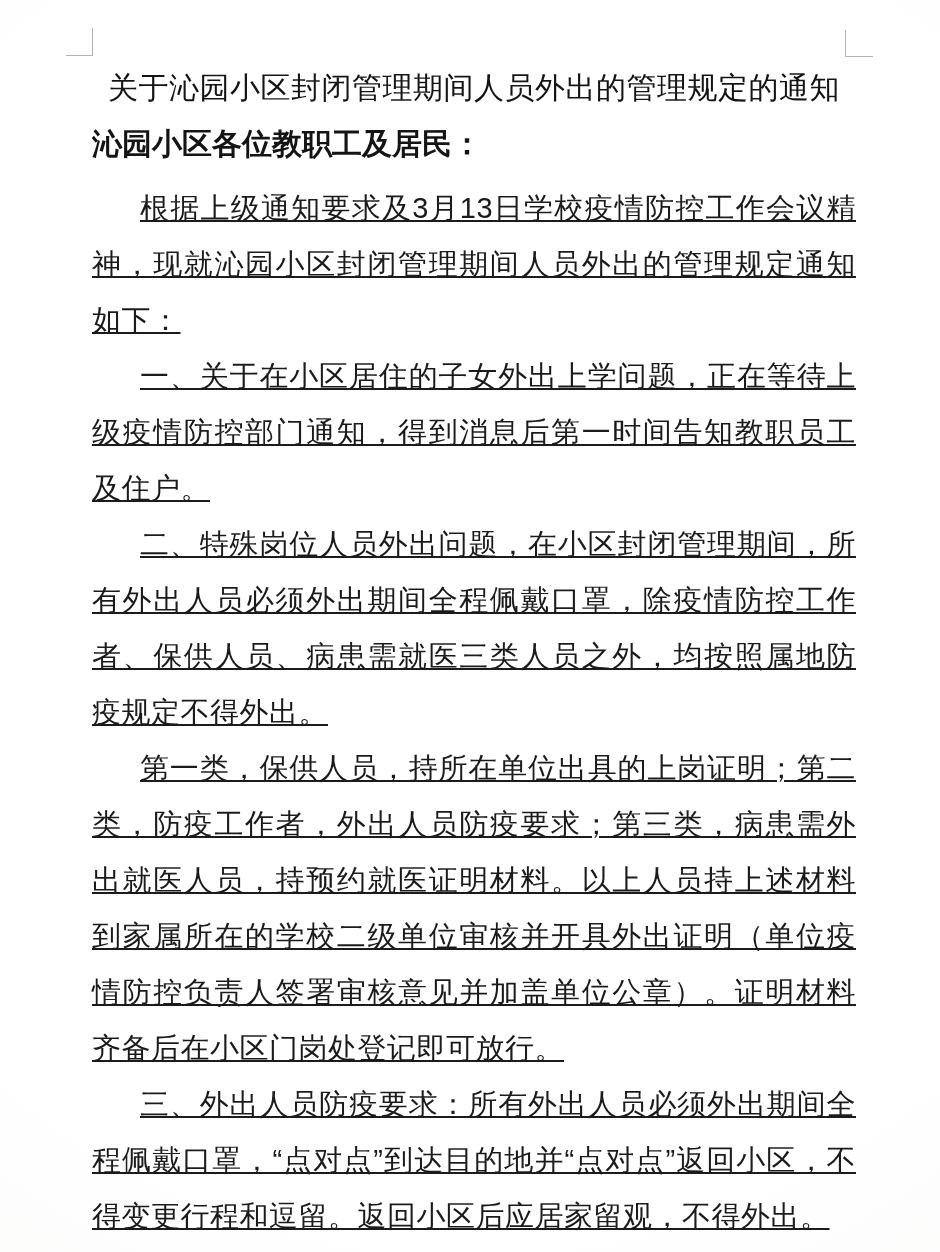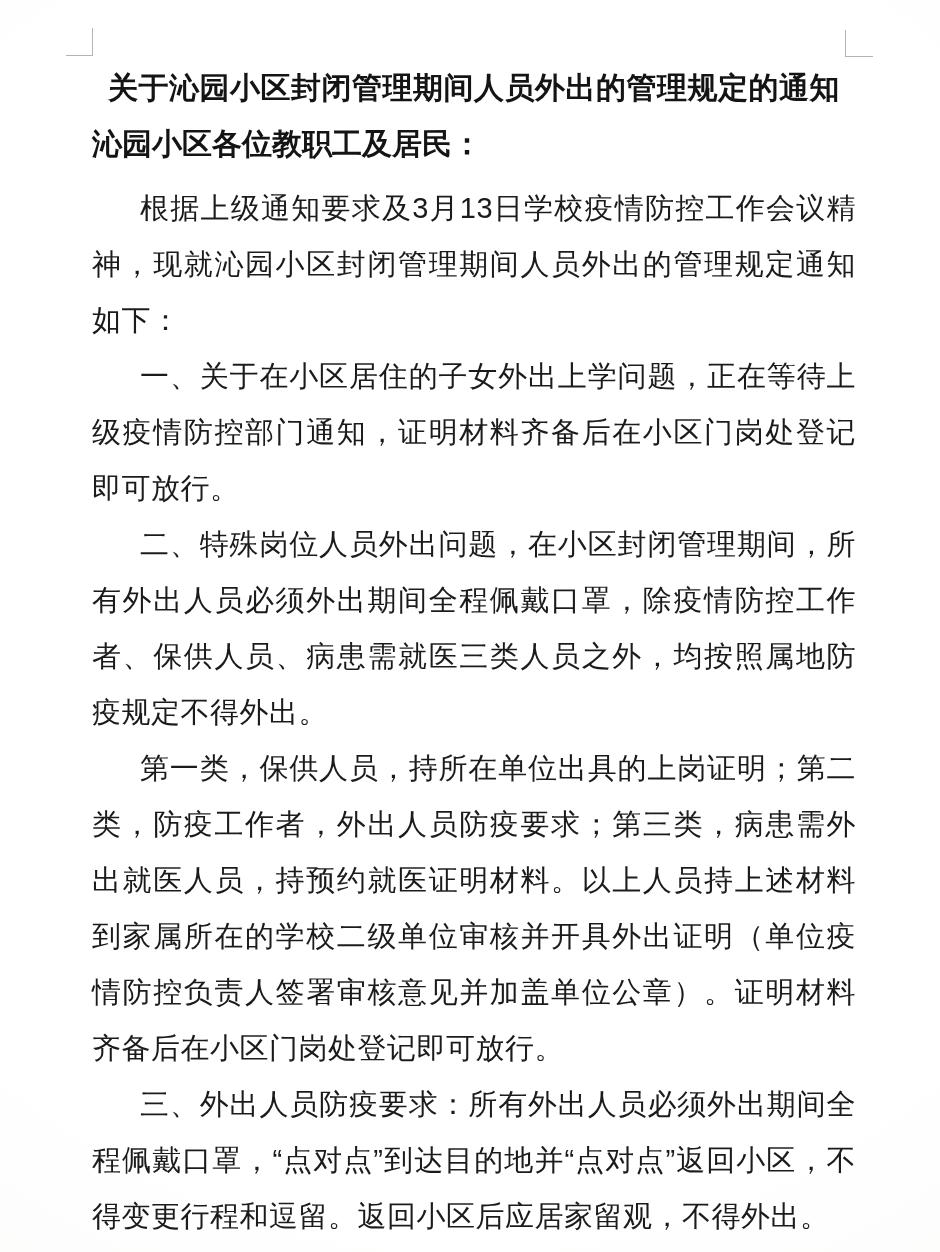--- a/index.html
+++ b/index.html
@@ -39,34 +39,35 @@
   }
   .content {
     position: absolute;
     left: 92px;
     top: 60px;
     width: 764px;
   }
   .title {
     margin: 0;
     font-size: 30px;
-    font-weight: 700;
+    font-weight: 400;
     line-height: 56px;
     text-align: center;
     letter-spacing: 0.5px;
     color: #141414;
   }
   .salutation {
     font-size: 30px;
     font-weight: 700;
     line-height: 56px;
     color: #141414;
   }
   .body-block {
     margin-top: 8px;
+    text-decoration: underline;
   }
   .body-block p {
     margin: 0;
     font-size: 29px;
     line-height: 56px;
     text-indent: 48px;
     text-align: justify;
     letter-spacing: 0.5px;
   }
 </style>
@@ -79,20 +80,20 @@
   <div class="corner-mark right"></div>
 
   <div class="content">
 
     <h1 class="title">关于沁园小区封闭管理期间人员外出的管理规定的通知</h1>
 
     <div class="salutation">沁园小区各位教职工及居民：</div>
 
     <div class="body-block">
       <p>根据上级通知要求及3月13日学校疫情防控工作会议精神，现就沁园小区封闭管理期间人员外出的管理规定通知如下：</p>
-      <p>一、关于在小区居住的子女外出上学问题，正在等待上级疫情防控部门通知，证明材料齐备后在小区门岗处登记即可放行。</p>
+      <p>一、关于在小区居住的子女外出上学问题，正在等待上级疫情防控部门通知，得到消息后第一时间告知教职员工及住户。</p>
       <p>二、特殊岗位人员外出问题，在小区封闭管理期间，所有外出人员必须外出期间全程佩戴口罩，除疫情防控工作者、保供人员、病患需就医三类人员之外，均按照属地防疫规定不得外出。</p>
       <p>第一类，保供人员，持所在单位出具的上岗证明；第二类，防疫工作者，外出人员防疫要求；第三类，病患需外出就医人员，持预约就医证明材料。以上人员持上述材料到家属所在的学校二级单位审核并开具外出证明（单位疫情防控负责人签署审核意见并加盖单位公章）。证明材料齐备后在小区门岗处登记即可放行。</p>
       <p>三、外出人员防疫要求：所有外出人员必须外出期间全程佩戴口罩，“点对点”到达目的地并“点对点”返回小区，不得变更行程和逗留。返回小区后应居家留观，不得外出。</p>
     </div>
 
   </div>
 </div>
 
 </body></html>

